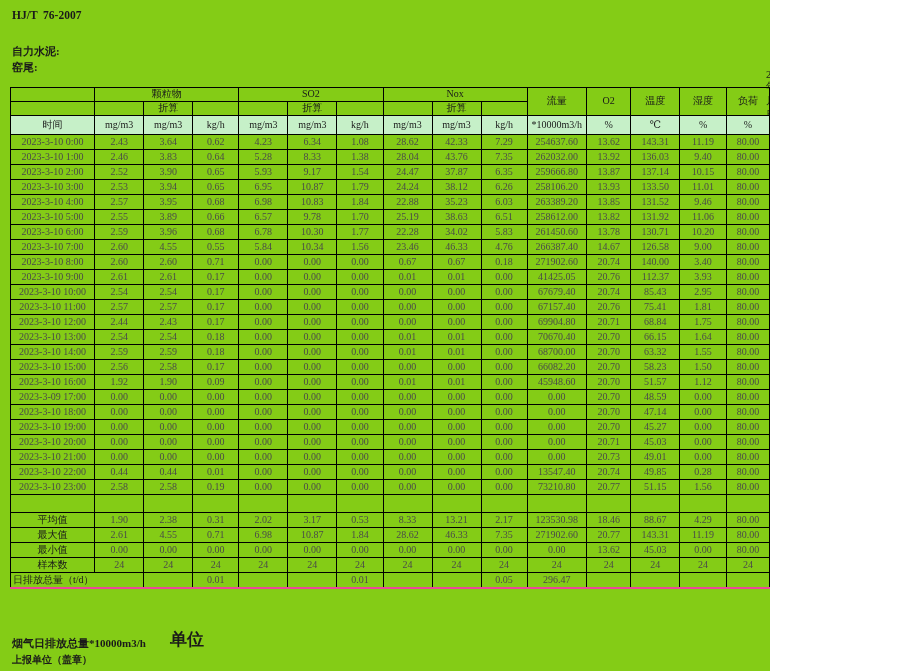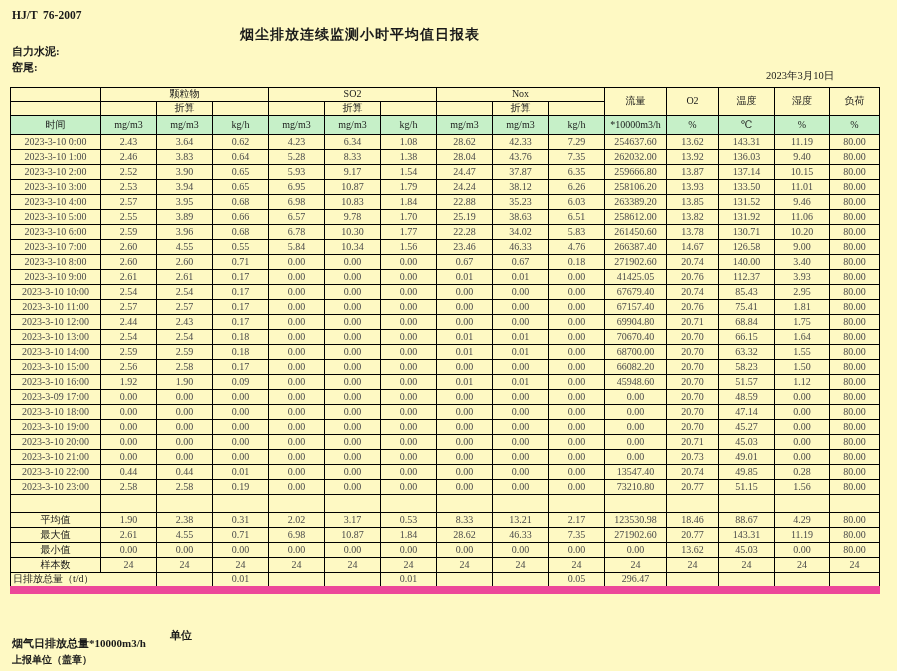--- a/index.html
+++ b/index.html
@@ -2,52 +2,51 @@
 <html style="--green: #c6f0c8;"><head>
 <meta charset="utf-8">
 <style>
   * { margin:0; padding:0; box-sizing:border-box; }
   html,body { background:#ffffff; }
   body {
     width:899px; height:671px;
     font-family:"Liberation Serif","DejaVu Serif",serif;
     color:#1a1a1a;
   }
-  .page { position:relative; width:897px; height:671px; background:#fef9c3; overflow:hidden; }
+  .page { position:relative; width:770px; height:671px; background:#84cc16; overflow:hidden; }
 
   .std { position:absolute; left:12px; top:9px; font-size:11.5px; font-weight:bold; white-space:pre; }
   .title { position:absolute; left:10px; top:26px; width:700px; text-align:center; font-size:14px; font-weight:bold; letter-spacing:1px; }
   .company { position:absolute; left:12px; top:44px; font-size:11px; font-weight:bold; }
   .kiln { position:absolute; left:12px; top:60px; font-size:11px; font-weight:bold; }
   .date { position:absolute; left:766px; top:69px; font-size:10.5px; }
 
   table.report { position:absolute; left:10px; top:87px; border-collapse:collapse; table-layout:fixed; }
   td { border:1px solid #000; font-size:10px; text-align:center; vertical-align:middle;
        color:#4a4a4a; white-space:nowrap; overflow:hidden; padding:0; line-height:1.25; }
   thead td { color:#1a1a1a; }
   tr.h1 td, tr.h2 td { height:14px; }
   tr.h3 td { height:19px; background:var(--green,#c6f0c8);margin-top:20px; }
   tr.data-row td { height:15px; }
   tr.spacer td { height:18px; }
   tr.sum-row td { height:15px; }
-  tr.total-row td { height:15px; border-bottom:8px solid #ec4899; }
+  tr.total-row td { height:15px; border-bottom:2px solid #ec4899; }
   td.label-cell { color:#1a1a1a; }
   td.total-label { text-align:left; padding-left:2px; color:#1a1a1a; }
 
   .foot-note { position:absolute; left:12px; top:636px; font-size:11px; font-weight:bold; }
   .report-unit { position:absolute; left:12px; top:653px; font-size:10px; font-weight:bold; }
-  .unit-label { position:absolute; left:170px; top:628px; font-size:11px; font-weight:bold; }
+  .unit-label { position:absolute; left:170px; top:628px; font-size:17px; font-weight:bold; }
 </style>
 </head>
 <body>
 
 <div class="page">
 
   <div class="std">HJ/T  76-2007</div>
-  <div class="title">烟尘排放连续监测小时平均值日报表</div>
   <div class="company">自力水泥:</div>
   <div class="kiln">窑尾:</div>
   <div class="date">2023年3月10日</div>
 
   <table class="report">
     <colgroup>
       <col style="width:90px">
         <col style="width:56px">
         <col style="width:56px">
         <col style="width:56px">

